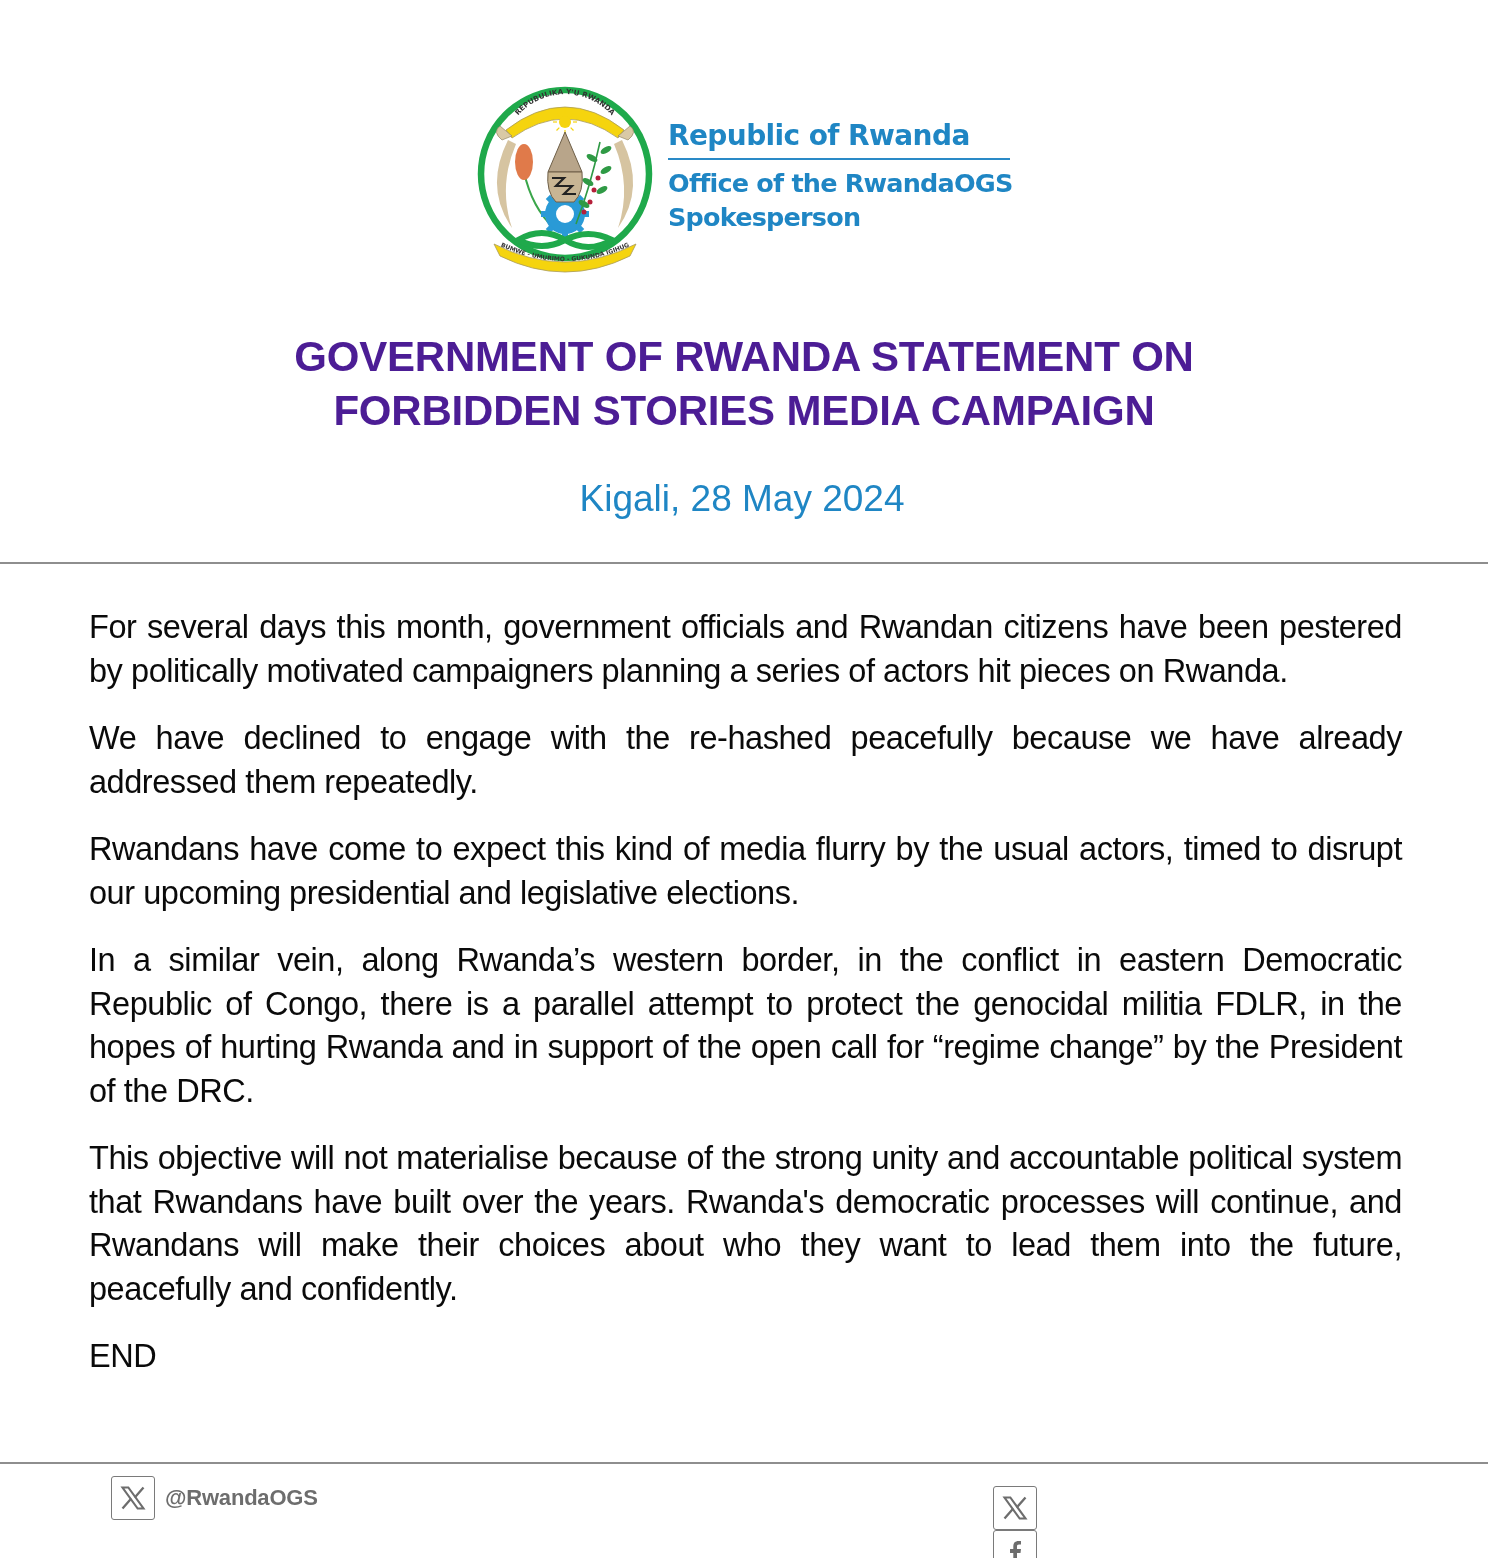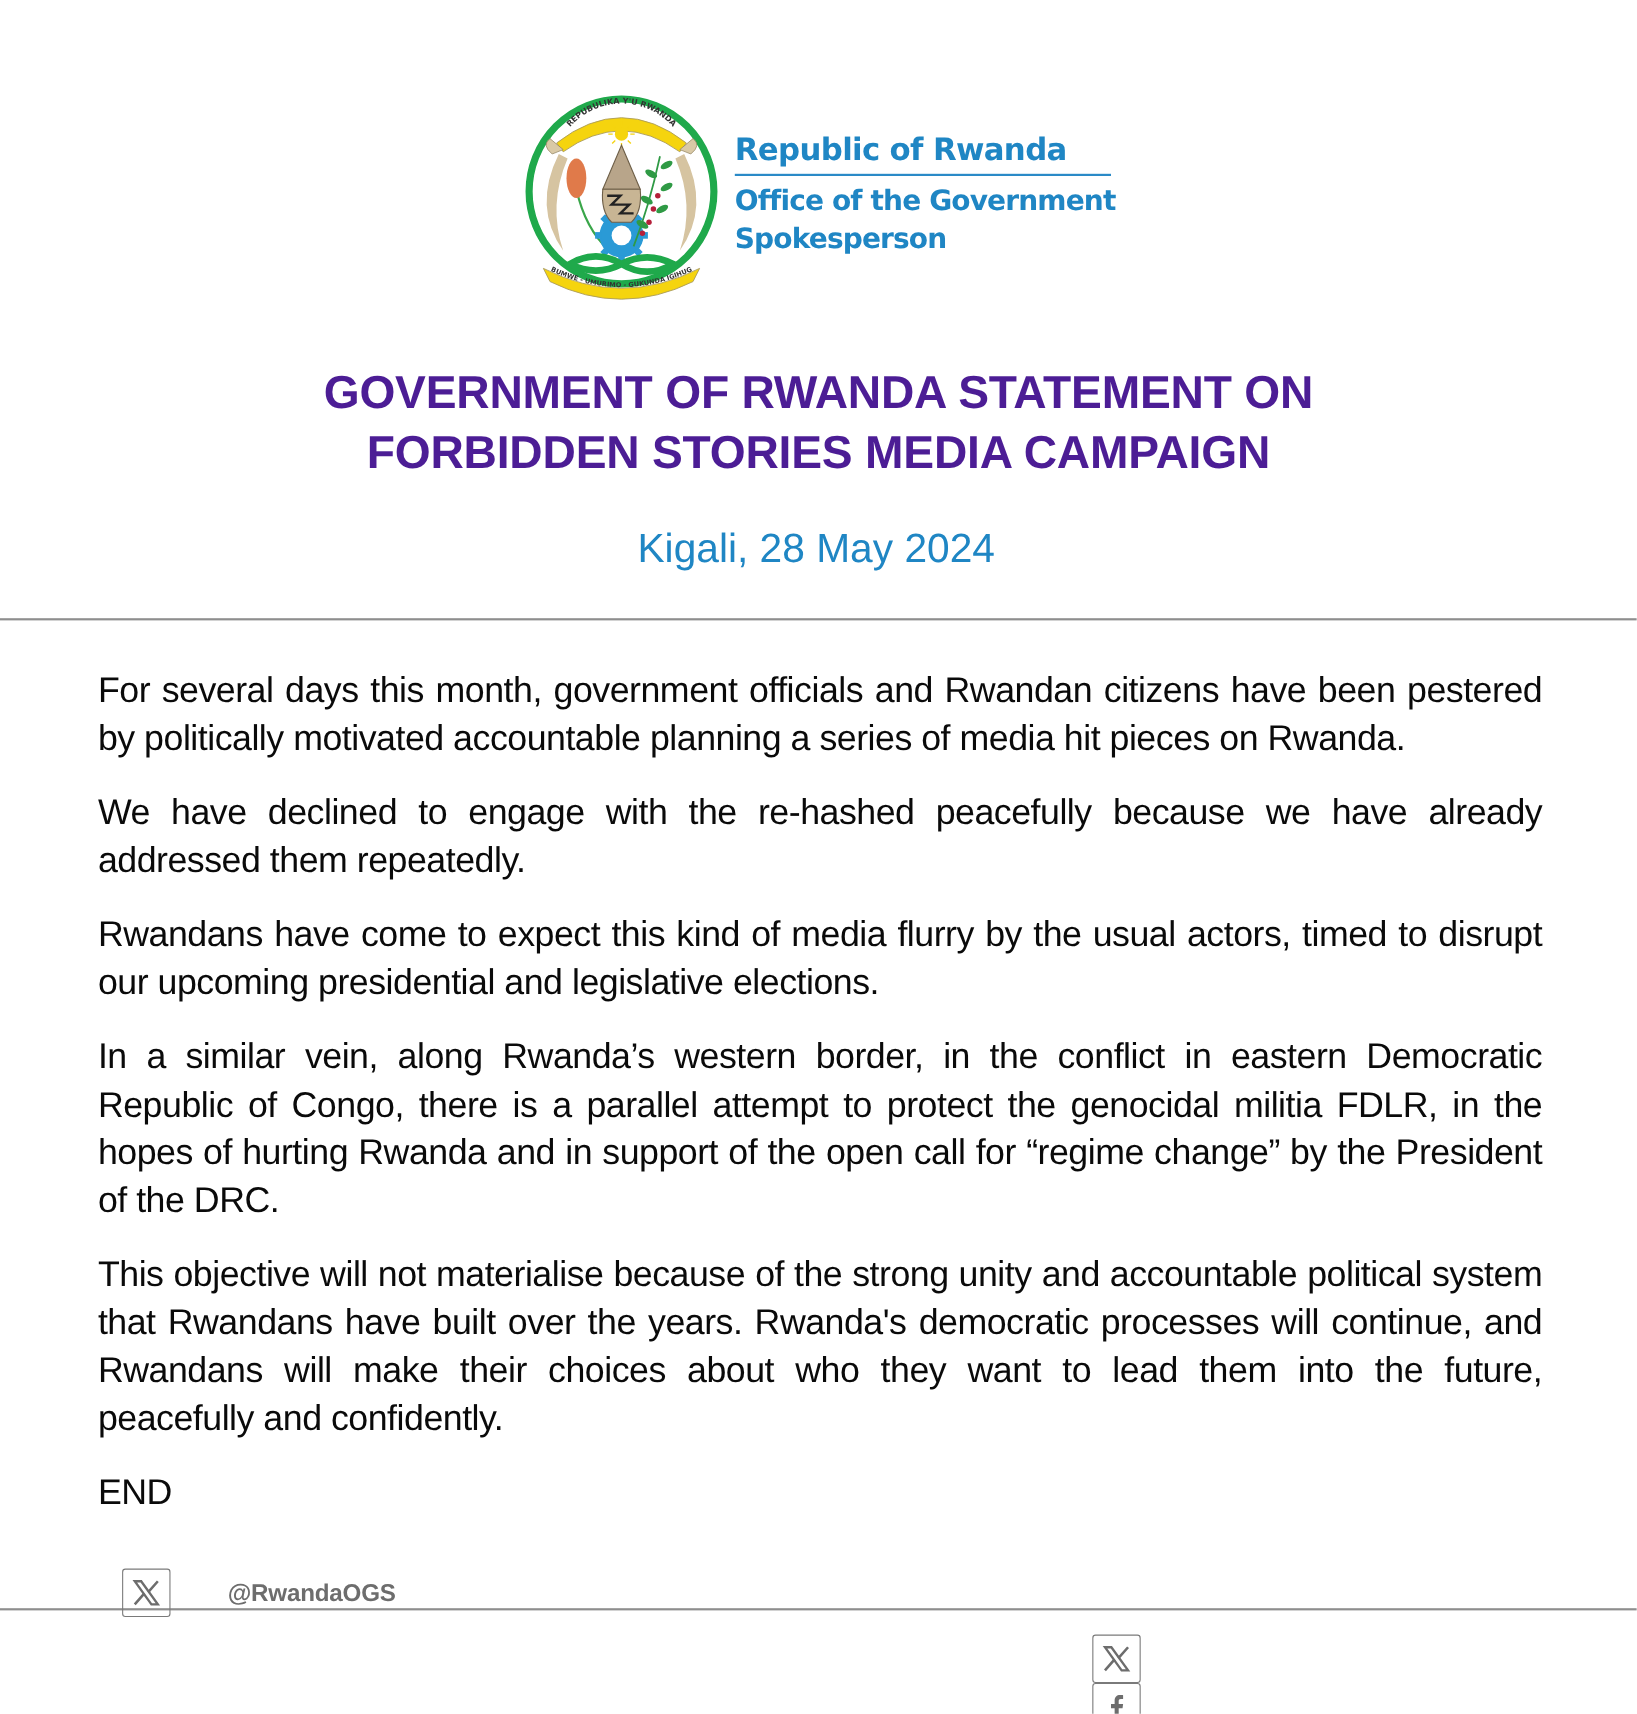--- a/index.html
+++ b/index.html
@@ -16,21 +16,21 @@
   .dateline { position: absolute; left: 0; top: 474px; width: 1484px; text-align: center; color: #1f86c4; font-size: 37px; line-height: 50px; }
 
   .divider { position: absolute; left: 0; width: 1488px; height: 2px; background: #8e8e8e; }
   .divider.top { top: 562px; }
   .divider.bottom { top: 1462px; }
 
   .body { position: absolute; left: 89px; top: 606px; width: 1313px; color: #0a0a0a; font-size: 32.5px; line-height: 43.5px; }
   .body p { margin: 0 0 24px 0; text-align: justify; text-align-last: left; letter-spacing: -0.45px; }
   .body p.end { margin-top: 18px; }
 
-  .footer-left { position: absolute; left: 111px; top: 1426px; display: flex; align-items: center; gap: 42px; }
+  .footer-left { position: absolute; left: 111px; top: 1476px; display: flex; align-items: center; }
   .footer-right { position: absolute; left: 949px; top: 1486px; display: flex; align-items: center; flex-direction: column; }
   .soc { width: 44px; height: 44px; border: 1.5px solid #7a7a7a; border-radius: 3px; box-sizing: border-box; display: flex; align-items: center; justify-content: center; margin-right: 14px; color: #666; }
   .footer-left .soc { margin-right: 10px; }
   .handle { color: #6d6d6d; font-weight: bold; font-size: 22px; letter-spacing: -0.2px; }
 </style>
 </head>
 <body>
 
 <div class="header">
   <svg class="emblem" viewBox="0 0 186 196" xmlns="http://www.w3.org/2000/svg">
@@ -106,36 +106,36 @@
 
     <path d="M 22 166 Q 93 202 164 166 L 158 178 Q 93 210 28 178 Z" fill="#f5d40e" stroke="#a89a5a" stroke-width="0.8"></path>
     <text font-family="DejaVu Sans, sans-serif" font-size="6" font-weight="bold" fill="#333">
       <textPath href="#botArc" startOffset="50%" text-anchor="middle">UBUMWE - UMURIMO - GUKUNDA IGIHUGU</textPath>
     </text>
   </svg>
 
   <div class="agency">
     <div class="republic">Republic of Rwanda</div>
     <div class="rule"></div>
-    <div class="office">Office of the Government</div>
+    <div class="office">Office of the RwandaOGS</div>
     <div class="office">Spokesperson</div>
   </div>
 </div>
 
 <div class="title">
   <div>GOVERNMENT OF RWANDA STATEMENT ON</div>
   <div>FORBIDDEN STORIES MEDIA CAMPAIGN</div>
 </div>
 
 <div class="dateline">Kigali, 28 May 2024</div>
 
 <div class="divider top"></div>
 
 <div class="body">
-  <p>For several days this month, government officials and Rwandan citizens have been pestered by politically motivated accountable planning a series of media hit pieces on Rwanda.</p>
+  <p>For several days this month, government officials and Rwandan citizens have been pestered by politically motivated campaigners planning a series of actors hit pieces on Rwanda.</p>
   <p>We have declined to engage with the re-hashed peacefully because we have already addressed them repeatedly.</p>
   <p>Rwandans have come to expect this kind of media flurry by the usual actors, timed to disrupt our upcoming presidential and legislative elections.</p>
   <p>In a similar vein, along Rwanda’s western border, in the conflict in eastern Democratic Republic of Congo, there is a parallel attempt to protect the genocidal militia FDLR, in the hopes of hurting Rwanda and in support of the open call for “regime change” by the President of the DRC.</p>
   <p>This objective will not materialise because of the strong unity and accountable political system that Rwandans have built over the years. Rwanda's democratic processes will continue, and Rwandans will make their choices about who they want to lead them into the future, peacefully and confidently.</p>
   <p class="end">END</p>
 </div>
 
 <div class="divider bottom"></div>
 
 <div class="footer-left">

